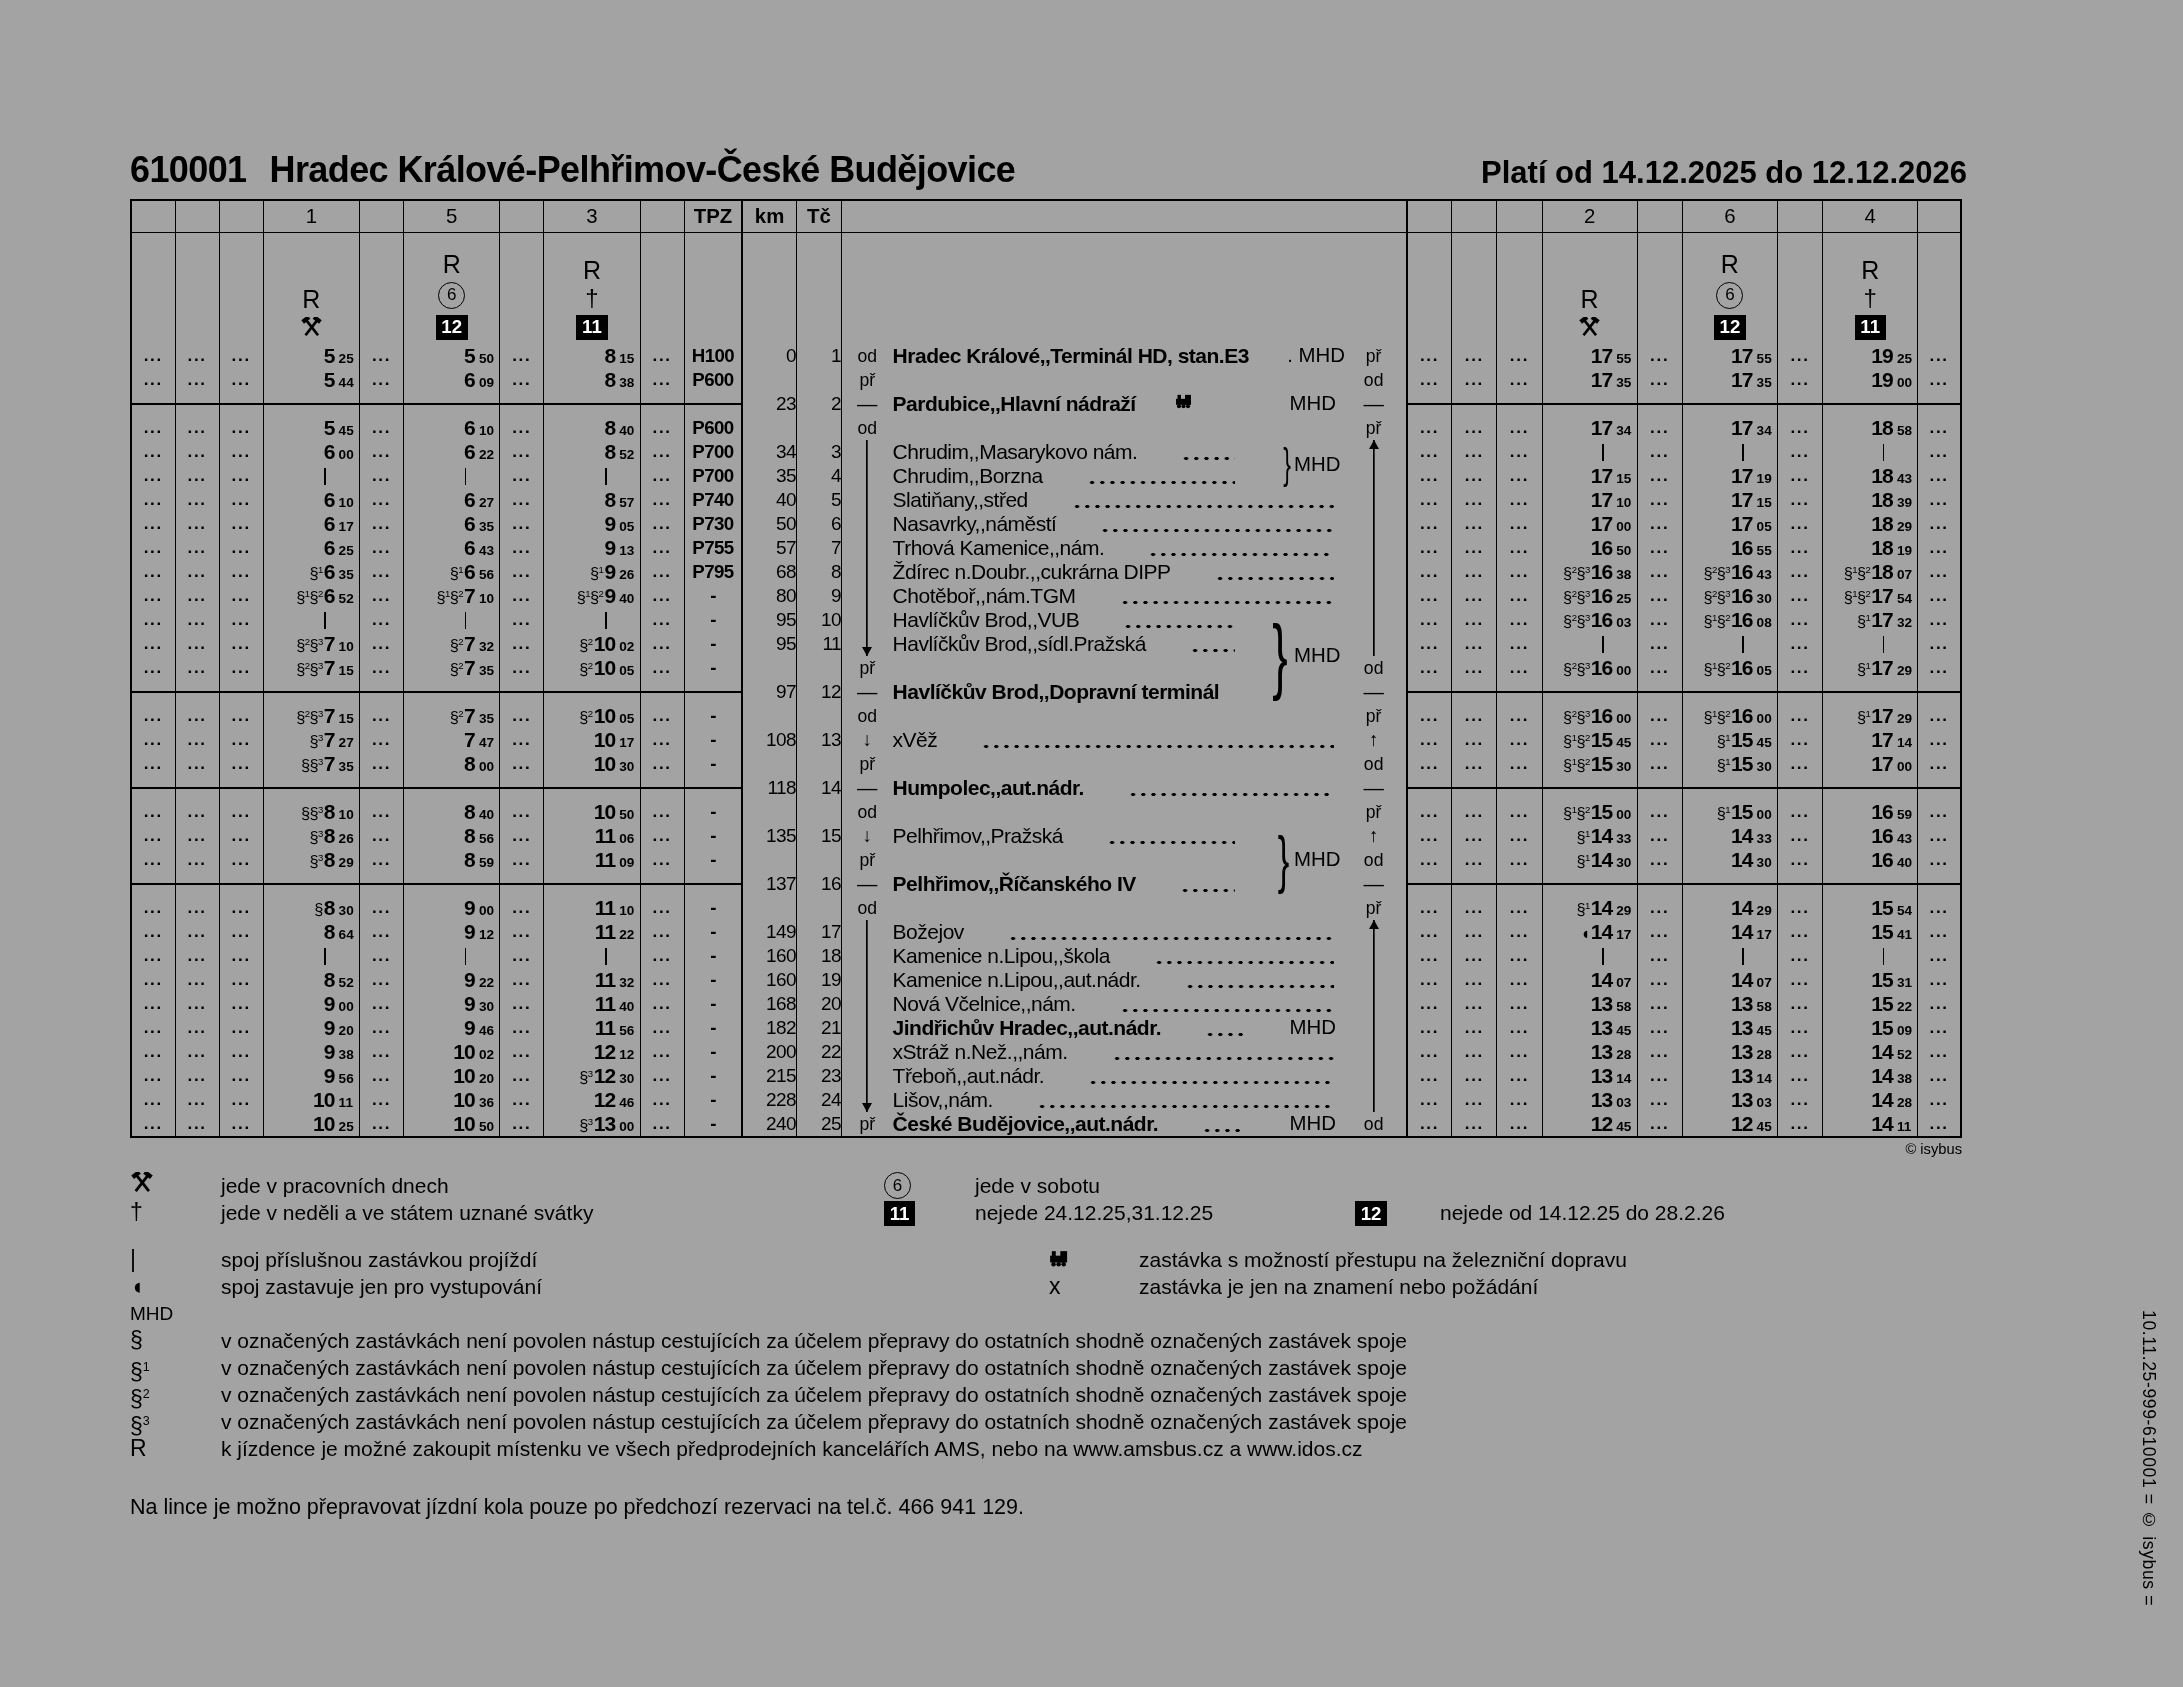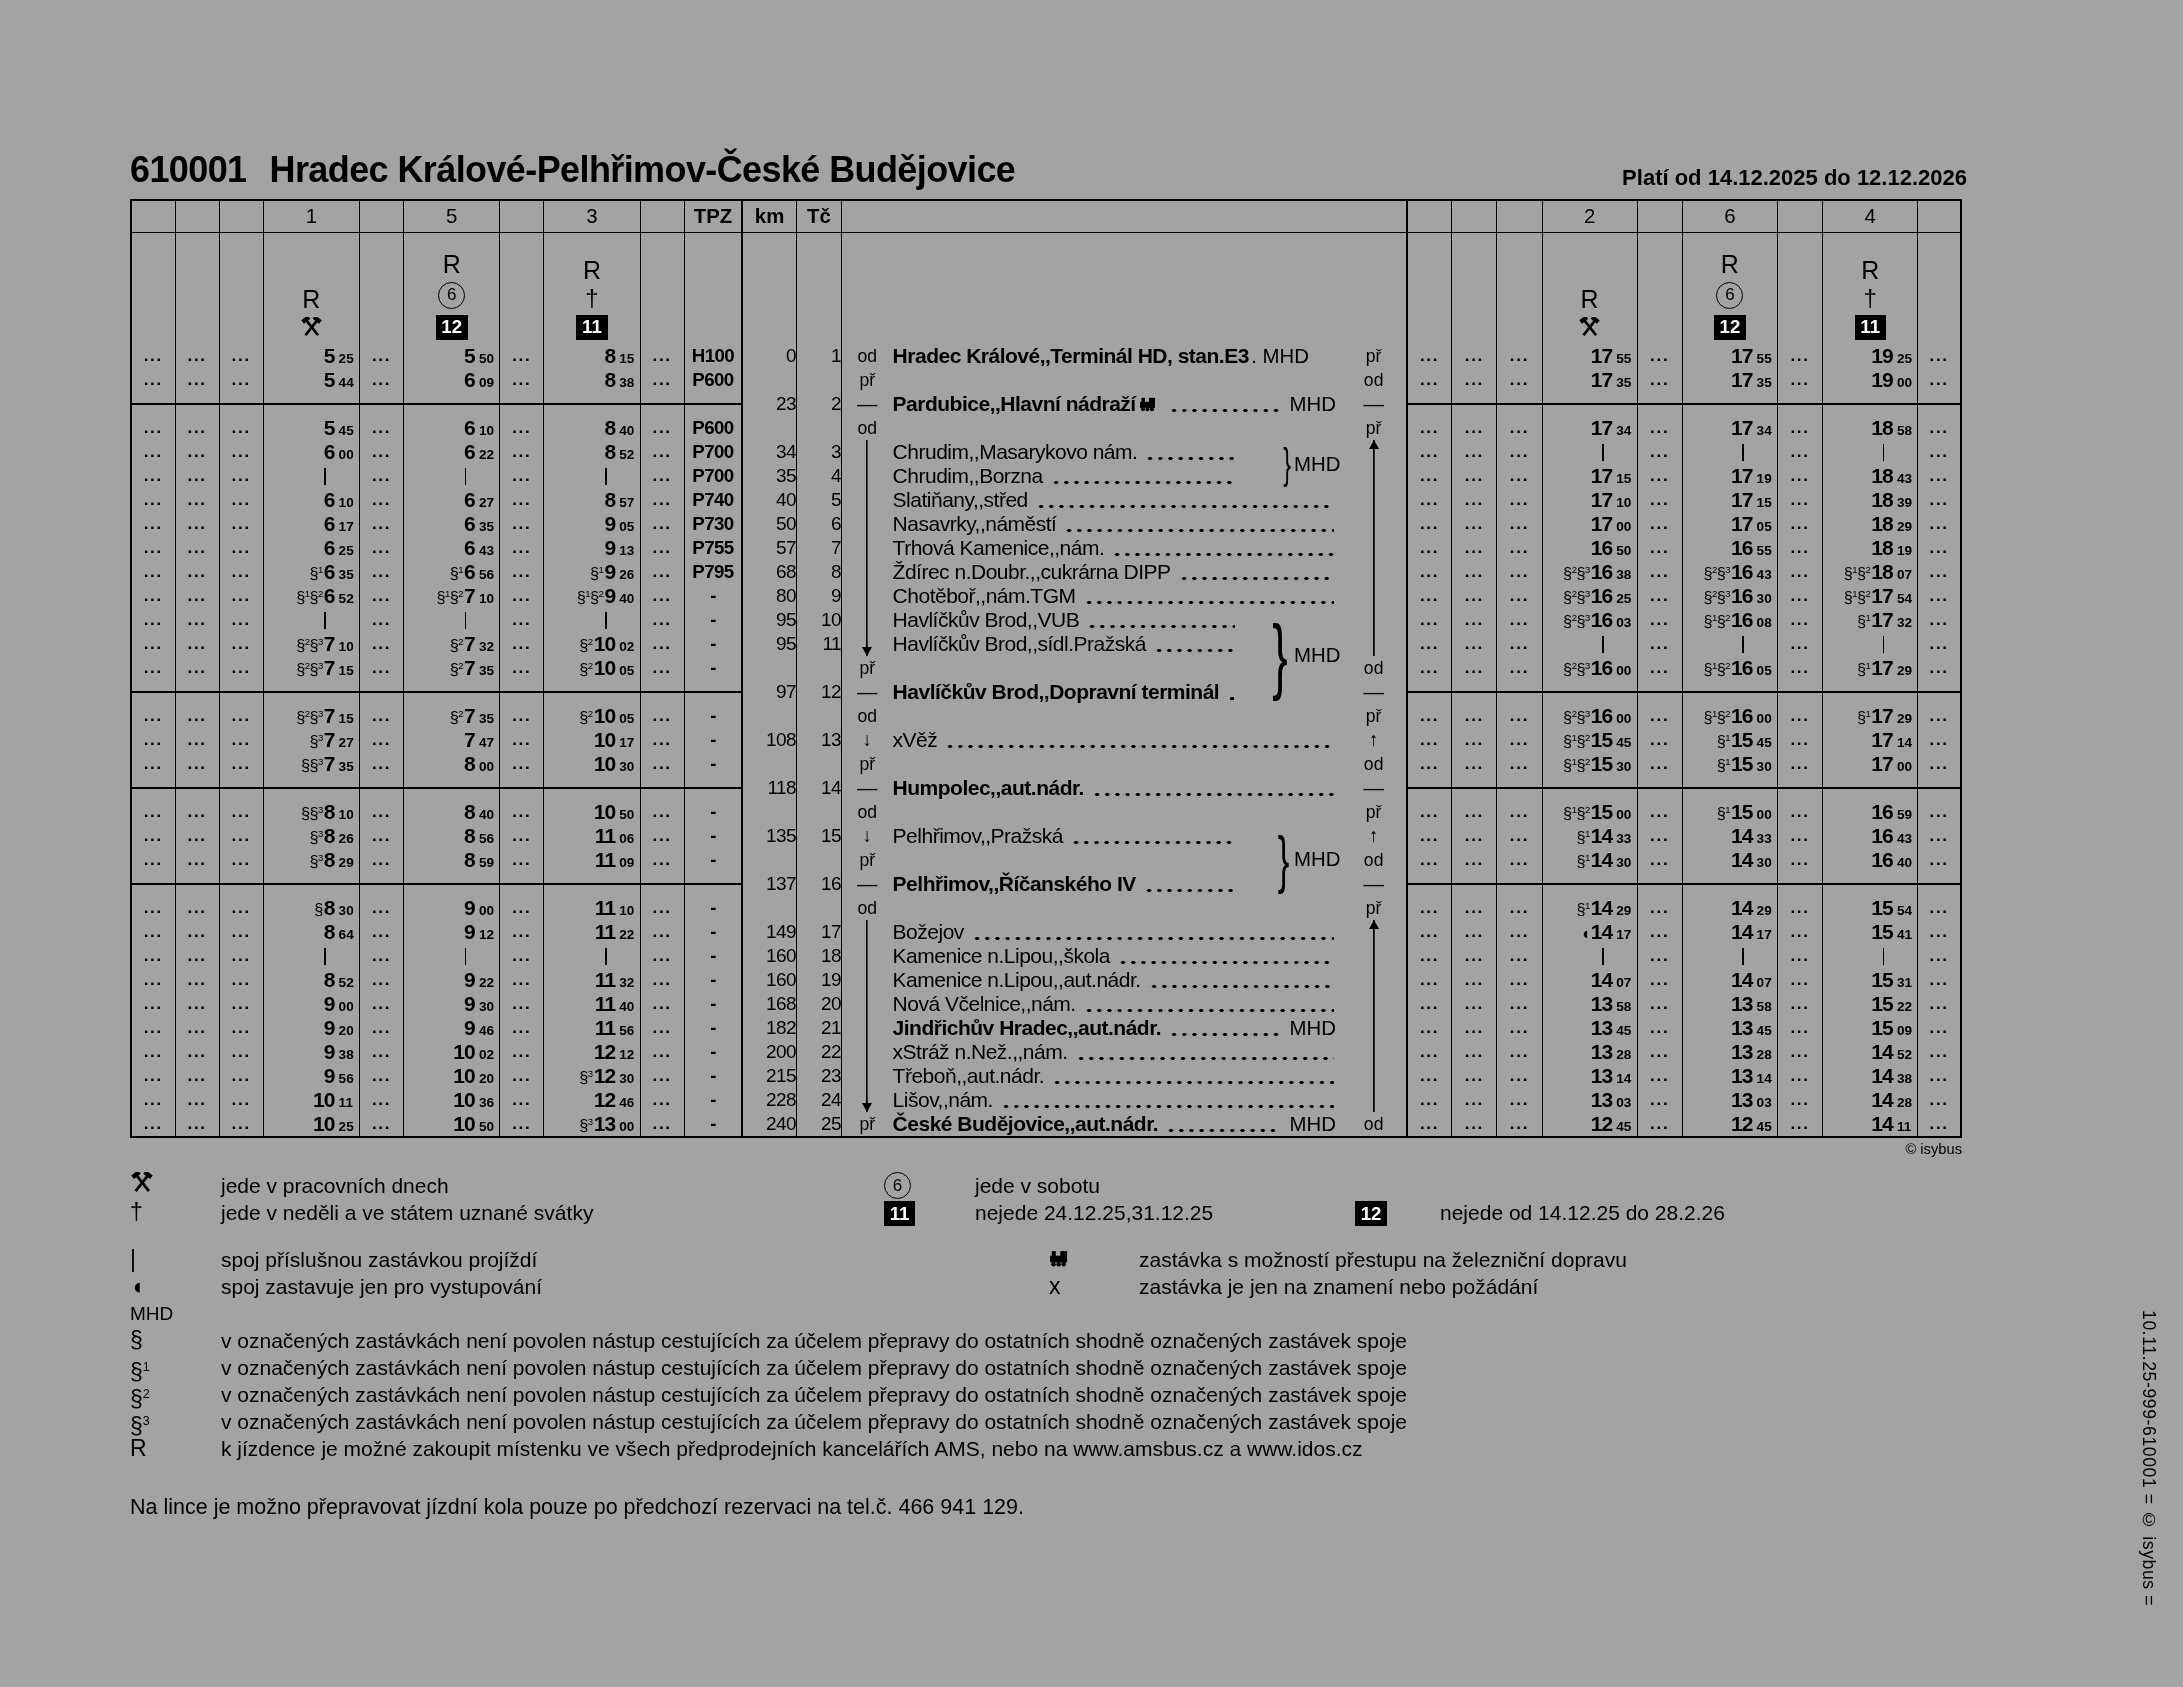--- a/index.html
+++ b/index.html
@@ -4,21 +4,21 @@
 <style>
   html,body{margin:0;padding:0;background:#e8e8e8;}
   .page{position:relative;width:2183px;height:1687px;background:#a3a3a3;
         font-family:"Liberation Sans",sans-serif;color:#000;overflow:hidden;}
   .content{position:absolute;left:130px;top:0;width:1837px;}
 
   
   .title-row{display:flex;justify-content:space-between;align-items:flex-end;margin-top:149px;}
   .title-left{font-size:36px;font-weight:700;letter-spacing:-0.6px;white-space:nowrap;}
   .title-left .num{margin-right:23px;}
-  .validity{font-size:22px;font-weight:700;white-space:nowrap;}
+  .validity{font-size:31px;font-weight:700;white-space:nowrap;}
   .carrier{margin-top:14.7px;font-size:21px;white-space:nowrap;}
   .carrier .lbl{display:inline-block;min-width:193px;}
 
   
   table.tt{border-collapse:collapse;table-layout:fixed;margin-top:8px;
            border:2.8px solid #000;width:1832px;}
   table.tt td{border-left:1.1px solid #000;padding:0;vertical-align:middle;overflow:visible;}
   table.tt td.nb{border-left:none;}
   table.tt td.bb{border-left:2.8px solid #000;}
   tr.hdr td{height:31px;border-bottom:1.7px solid #000;font-size:20.4px;text-align:center;}
@@ -46,21 +46,21 @@
   td.tc{text-align:right;padding-right:6.8px;font-size:19px;letter-spacing:-0.6px;}
   td.od{text-align:center;font-size:17.6px;position:relative;}
   td.od .dash{font-size:20.4px;}
   td.od .arr{font-size:19px;}
   td.odline{background:linear-gradient(#000 0 0) center/1.7px 100% no-repeat;}
   .ahd,.ahu{position:absolute;left:50%;transform:translateX(-50%);width:0;height:0;
             border-left:5.1px solid transparent;border-right:5.1px solid transparent;}
   .ahd{bottom:0;border-top:9px solid #000;}
   .ahu{top:0;border-bottom:9px solid #000;}
   td.st{padding-left:5.7px;position:relative;}
-  .strow{display:flex;align-items:center;}
+  .strow{display:flex;align-items:flex-start;gap:36px;}
   .stname{font-size:21px;letter-spacing:-0.5px;white-space:nowrap;}
   .stname.b{font-weight:700;}
   .lead{flex:1;height:3.4px;align-self:flex-end;margin:0 8px 4px 8px;min-width:0;
         background:radial-gradient(circle,#000 34%,transparent 42%) 0 0/10.2px 3.4px repeat-x;}
   .mhd{font-size:20.4px;white-space:nowrap;margin:0 5.7px 0 2.3px;}
   td.rl{background:linear-gradient(#000 0 0) center/100% 2.3px no-repeat;}
   td.padR .strow{padding-right:99px;}
   .bracket{position:absolute;right:1.1px;display:flex;align-items:center;z-index:3;pointer-events:none;}
   .bracket.bottom{top:100%;transform:translateY(-50%);}
   .bracket.center{top:50%;transform:translateY(-50%);}

